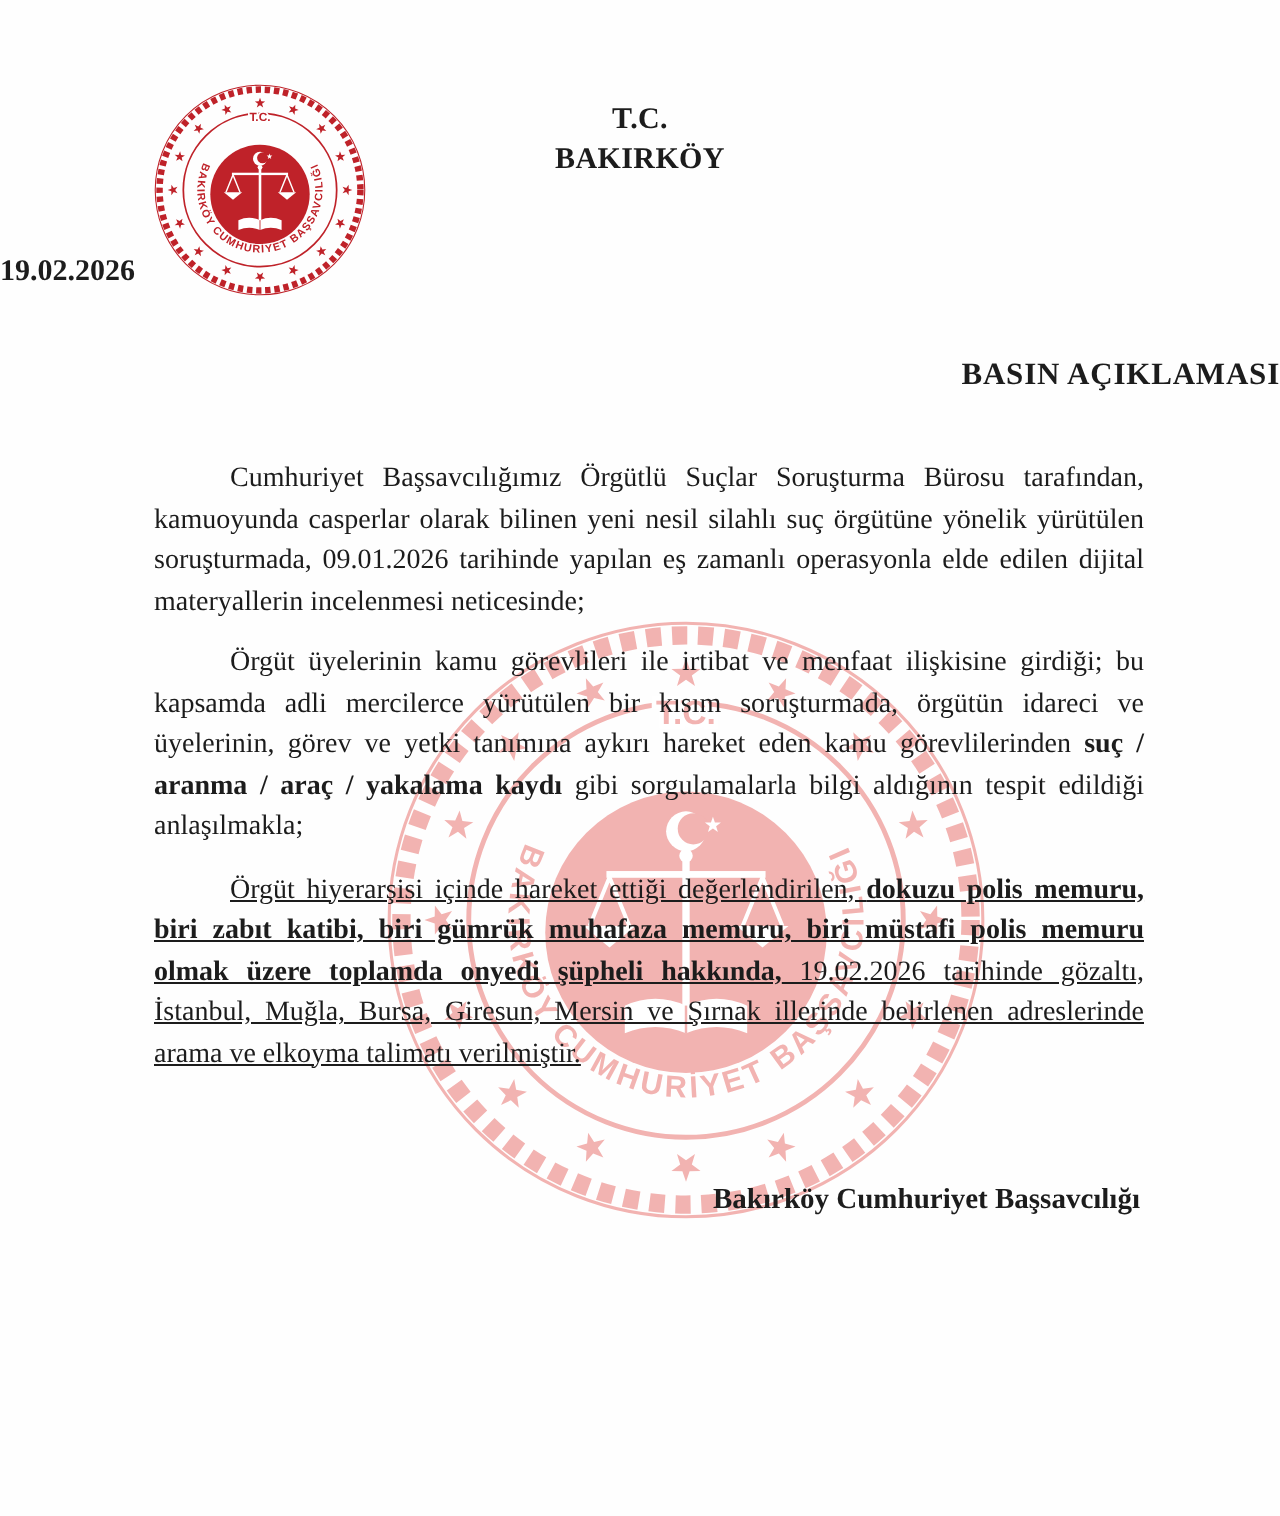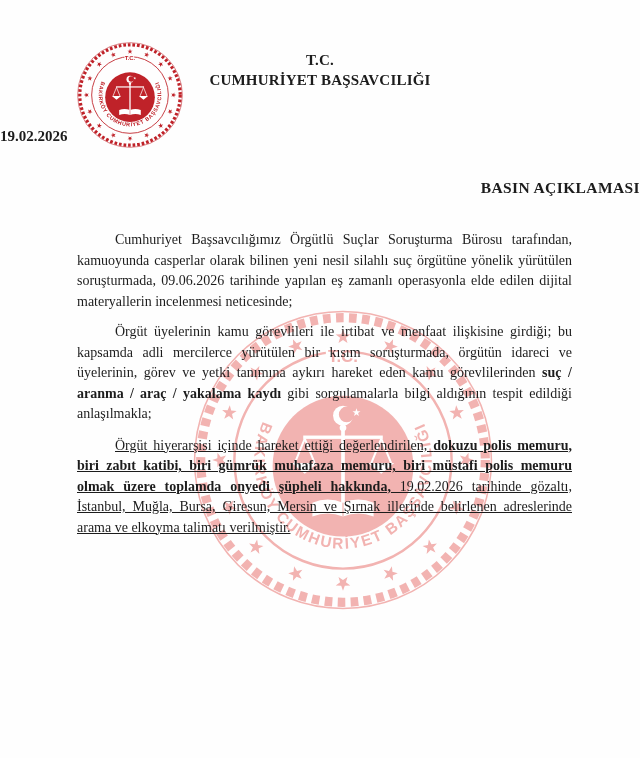--- a/index.html
+++ b/index.html
@@ -147,33 +147,34 @@
   </svg>
 
   <div class="content">
 
     <svg class="emblem" viewBox="0 0 200 200">
       <use href="#tc-seal"></use>
     </svg>
 
     <div class="header-text">
       <div>T.C.</div>
-      <div>CUMHURİYET BAŞSAVCILIĞI</div>
+      <div>BAKIRKÖY</div>
     </div>
 
     <div class="date-line">19.02.2026</div>
 
     <div class="doc-title">BASIN AÇIKLAMASI</div>
 
     <div class="body-text">
 
-      <p class="para p1"><span>Cumhuriyet Başsavcılığımız Örgütlü Suçlar Soruşturma Bürosu tarafından, kamuoyunda casperlar olarak bilinen yeni nesil silahlı suç örgütüne yönelik yürütülen soruşturmada, 09.06.2026 tarihinde yapılan eş zamanlı operasyonla elde edilen dijital materyallerin incelenmesi neticesinde;</span></p>
+      <p class="para p1"><span>Cumhuriyet Başsavcılığımız Örgütlü Suçlar Soruşturma Bürosu tarafından, kamuoyunda casperlar olarak bilinen yeni nesil silahlı suç örgütüne yönelik yürütülen soruşturmada, 09.01.2026 tarihinde yapılan eş zamanlı operasyonla elde edilen dijital materyallerin incelenmesi neticesinde;</span></p>
 
       <p class="para p2"><span>Örgüt üyelerinin kamu görevlileri ile irtibat ve menfaat ilişkisine girdiği; bu kapsamda adli mercilerce yürütülen bir kısım soruşturmada, örgütün idareci ve üyelerinin, görev ve yetki tanımına aykırı hareket eden kamu görevlilerinden </span><b>suç / aranma / araç / yakalama kaydı</b><span> gibi sorgulamalarla bilgi aldığının tespit edildiği anlaşılmakla;</span></p>
 
       <p class="para p3"><span>Örgüt hiyerarşisi içinde hareket ettiği değerlendirilen, </span><b>dokuzu polis memuru, biri zabıt katibi, biri gümrük muhafaza memuru, biri müstafi polis memuru olmak üzere toplamda onyedi şüpheli hakkında,</b><span> 19.02.2026 tarihinde gözaltı, İstanbul, Muğla, Bursa, Giresun, Mersin ve Şırnak illerinde belirlenen adreslerinde arama ve elkoyma talimatı verilmiştir.</span></p>
 
 
     </div>
 
+    <div class="signature">Bakırköy Cumhuriyet Başsavcılığı</div>
 
   </div>
 </div>
 
 </body></html>

